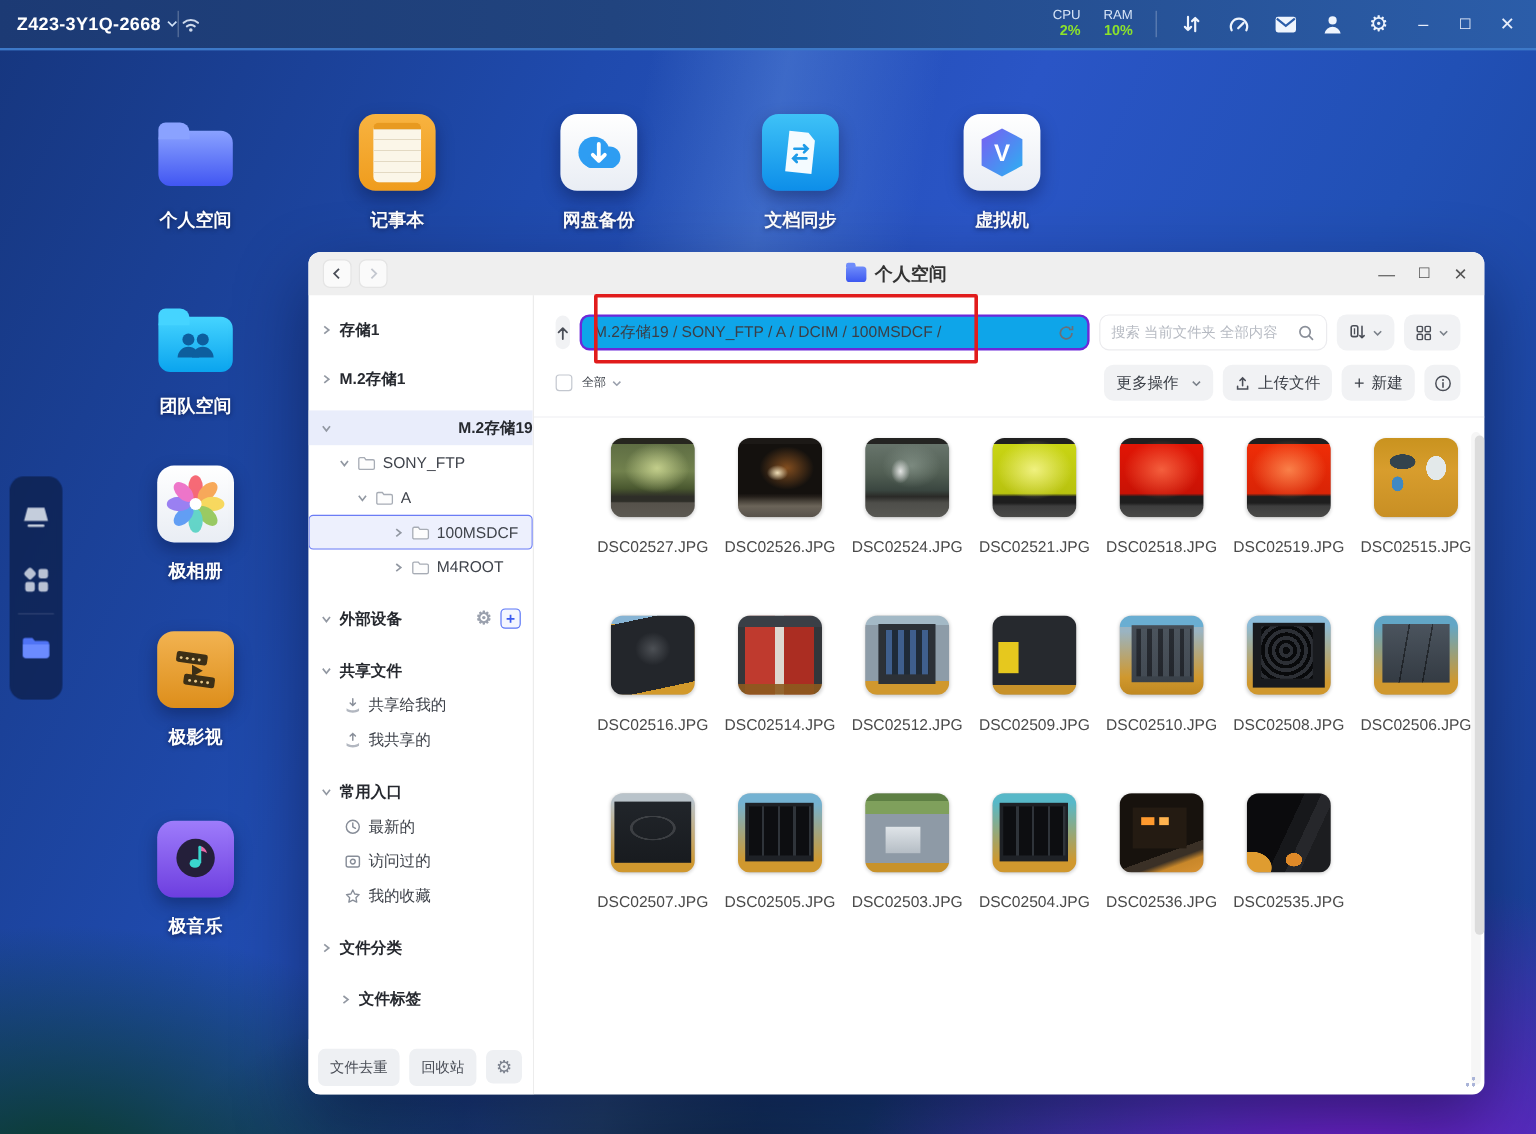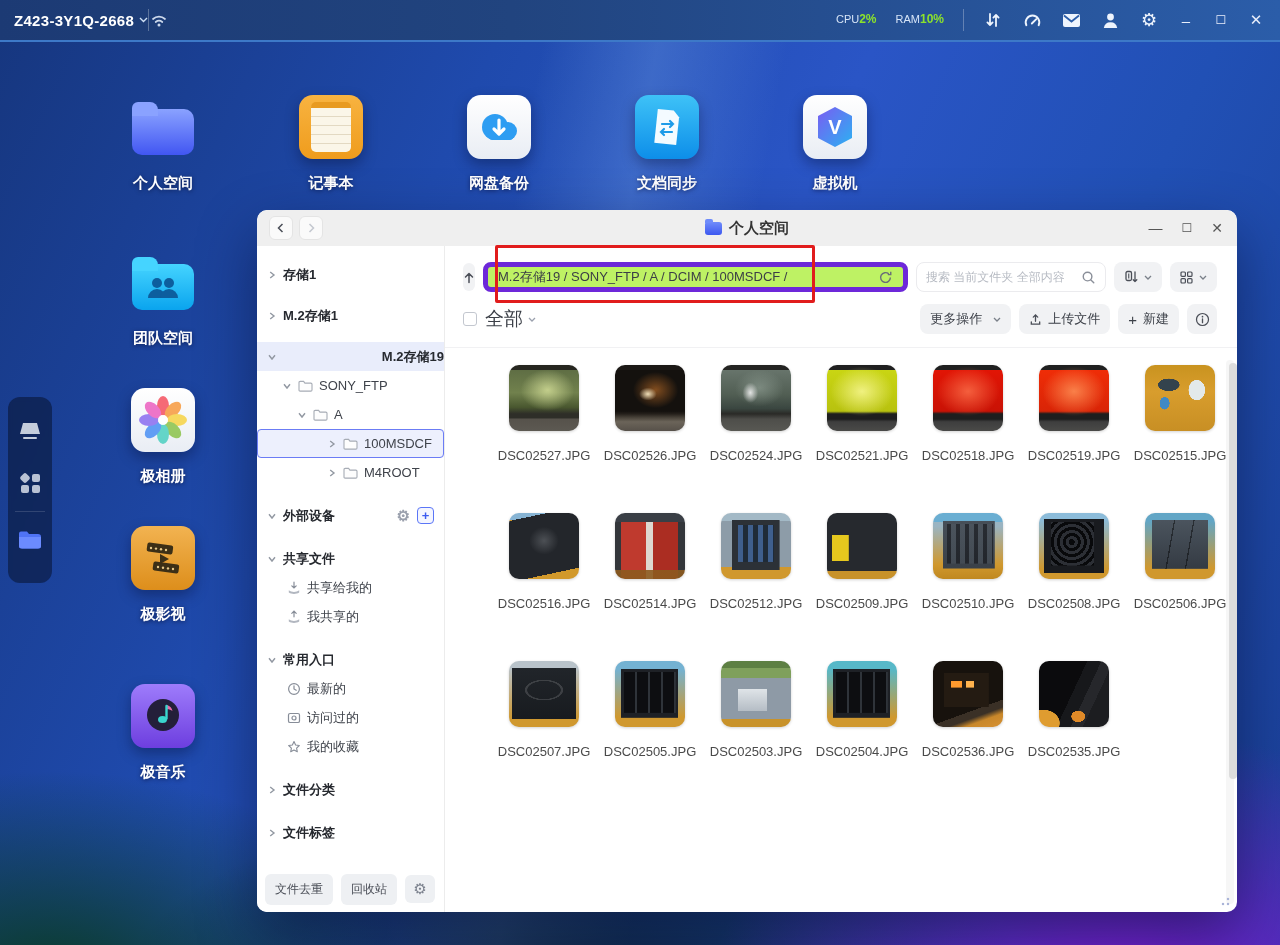--- a/index.html
+++ b/index.html
@@ -12,21 +12,21 @@
       linear-gradient(100deg, rgba(255,255,255,0) 38%, rgba(150,200,255,.22) 46%, rgba(255,255,255,0) 55%),
       linear-gradient(115deg,#16367e 0%,#1f4aad 30%,#2a55c6 52%,#2150b5 72%,#1a3f97 100%);
   }
   
   .topbar{position:absolute;left:0;top:0;width:1280px;height:42px;display:flex;align-items:center;
     background:linear-gradient(90deg,#1c3a74 0%,#21447f 40%,#2b5da9 100%);border-bottom:2px solid #3d79c8;z-index:30;}
   .tb-left{display:flex;align-items:center;padding-left:14px;}
   .device{color:#fff;font-size:15px;font-weight:bold;letter-spacing:.3px;display:flex;align-items:center;gap:5px;cursor:pointer;}
   .tb-sep{width:1px;height:22px;background:rgba(255,255,255,.28);}
   .tb-right{margin-left:auto;display:flex;align-items:center;gap:19px;padding-right:16px;}
-  .meter{display:flex;flex-direction:row;align-items:flex-start;line-height:1.15;}
+  .meter{display:flex;flex-direction:column;align-items:flex-end;line-height:1.15;}
   .meter .ml{font-size:11px;color:#d6e4f7;}
   .meter .mv{font-size:12px;font-weight:bold;}
   .tb-ico{width:20px;height:20px;display:flex;align-items:center;justify-content:center;color:#eef4fd;cursor:pointer;}
   .tb-ctl{color:#e8eefb;font-size:15px;width:16px;text-align:center;cursor:pointer;}
   .gear-glyph{font-size:18px;line-height:1;}
   
   .desk-row{position:absolute;left:79px;top:95px;display:flex;z-index:5;}
   .desk-cell{width:168px;display:flex;flex-direction:column;align-items:center;cursor:pointer;}
   .desk-cell .dlabel{margin-top:15px;color:#fff;font-size:15px;font-weight:bold;text-shadow:0 1px 4px rgba(0,0,30,.55);}
   .desk-left .desk-cell{position:absolute;left:79px;}
@@ -77,30 +77,30 @@
   .s-gear{color:#9aa0ad;font-size:15px;cursor:pointer;line-height:1;}
   .s-plus{width:17px;height:17px;border:1px solid #5b76f7;border-radius:4px;color:#3c5bf0;font-size:13px;line-height:15px;text-align:center;cursor:pointer;background:#f4f6ff;}
   .side-foot{position:absolute;left:0;right:0;bottom:0;height:46px;display:flex;align-items:center;gap:8px;padding:0 8px;background:#fff;}
   .foot-btn{background:#eef0f3;border-radius:6px;font-size:12px;color:#4a4e57;padding:7px 10px;cursor:pointer;white-space:nowrap;}
   .foot-gear{background:#eef0f3;border-radius:6px;width:30px;height:28px;display:flex;align-items:center;justify-content:center;color:#7c828e;font-size:15px;cursor:pointer;}
   
   .main{flex:1;position:relative;display:flex;flex-direction:column;min-width:0;}
   .crow1{display:flex;align-items:center;gap:8px;padding:16px 20px 0 18px;}
   .sq-btn{height:28px;background:#f1f2f4;border-radius:8px;display:flex;align-items:center;justify-content:center;cursor:pointer;color:#4a4e57;}
   .up-btn{width:28px;}
-  .path-box{flex:0 0 425px;height:30px;background:#bef264;border:5px solid #6d28d9;border-radius:8px;display:flex;align-items:center;padding:0 10px;cursor:text;}
+  .path-box{flex:0 0 425px;height:30px;background:#0ea5e9;border:2px solid #6d28d9;border-radius:8px;display:flex;align-items:center;padding:0 10px;cursor:text;}
   .path-text{font-size:13px;color:#3b3e46;white-space:nowrap;overflow:hidden;flex:1;}
   .refresh{margin-left:6px;display:flex;cursor:pointer;}
   .search-box{width:196px;height:30px;border:1px solid #ebebee;border-radius:8px;display:flex;align-items:center;padding:0 9px;background:#fff;}
   .search-box input{border:none;outline:none;flex:1;min-width:0;font-size:12px;color:#555;background:transparent;}
   .search-box input::placeholder{color:#b7bbc3;}
   .tool-btn{height:30px;background:#f1f2f4;border-radius:8px;display:flex;align-items:center;justify-content:center;gap:6px;padding:0 10px;font-size:13px;color:#3c4048;cursor:pointer;white-space:nowrap;}
   .crow2{display:flex;align-items:center;padding:12px 20px 0 18px;}
   .chk{width:14px;height:14px;border:1.4px solid #c3c7cf;border-radius:3px;background:#fff;cursor:pointer;}
-  .sel-lab{margin-left:8px;font-size:19px;color:#3c4048;}
+  .sel-lab{margin-left:8px;font-size:10px;color:#3c4048;}
   .crow2 .dd{margin-left:5px;}
   .right-tools{margin-left:auto;display:flex;align-items:center;gap:8px;}
   .toolbar-line{border-top:1px solid #f1f1f3;margin-top:13px;}
   
   .grid{padding:17px 8px 0 46px;display:grid;grid-template-columns:repeat(7,106px);grid-auto-rows:148px;overflow:hidden;flex:1;}
   .fitem{display:flex;flex-direction:column;align-items:center;cursor:pointer;}
   .thumb{width:70px;height:66px;border-radius:10px;background-color:#888;background-repeat:no-repeat;background-size:100% 100%;box-shadow:0 1px 3px rgba(0,0,0,.18);}
   .fname{margin-top:17px;font-size:13px;color:#4a4a4a;max-width:104px;white-space:nowrap;overflow:hidden;text-overflow:ellipsis;}
   
   .t-screen-forest{background-image:radial-gradient(55% 45% at 55% 38%,rgba(222,232,160,.75),rgba(222,232,160,0) 70%),linear-gradient(180deg,#26261f 0%,#26261f 8%,#5f6e44 8%,#71814d 42%,#49572f 64%,#2e2e28 74%,#2e2e28 80%,#56524b 82%,#5c5952 100%);}
@@ -493,21 +493,21 @@
               </svg>
             </span>
             <span class="lbl">我的收藏</span>
           </div>
           <div class="srow top" style="margin-top: 14px; padding-left: 10px;">
             <svg class="chev " width="10" height="10" viewBox="0 0 10 10">
               <polyline points="3.2,2 7,5 3.2,8" fill="none" stroke="#9298a2" stroke-width="1.4"></polyline>
             </svg>
             <span class="lbl">文件分类</span>
           </div>
-          <div class="srow top" style="margin-top: 14px; padding-left: 10px;">
+          <div class="srow top" style="margin-top: 14px; padding-left: 26px;">
             <svg class="chev " width="10" height="10" viewBox="0 0 10 10">
               <polyline points="3.2,2 7,5 3.2,8" fill="none" stroke="#9298a2" stroke-width="1.4"></polyline>
             </svg>
             <span class="lbl">文件标签</span>
           </div>
         </div>
       <div class="side-foot">
         <span class="foot-btn">文件去重</span>
         <span class="foot-btn">回收站</span>
         <span class="foot-gear">⚙</span>

